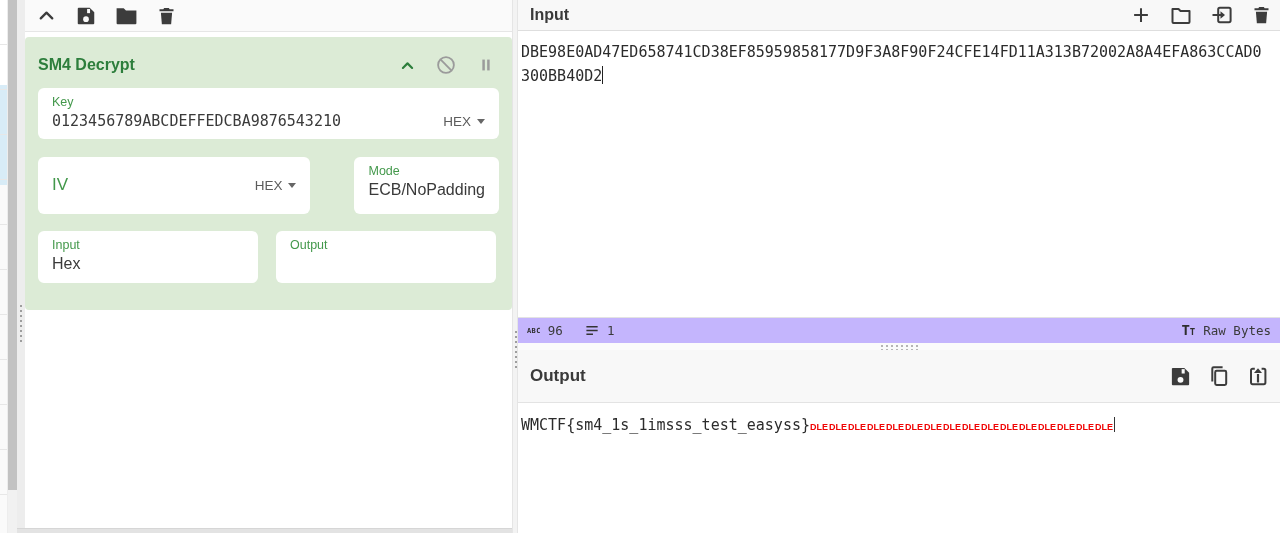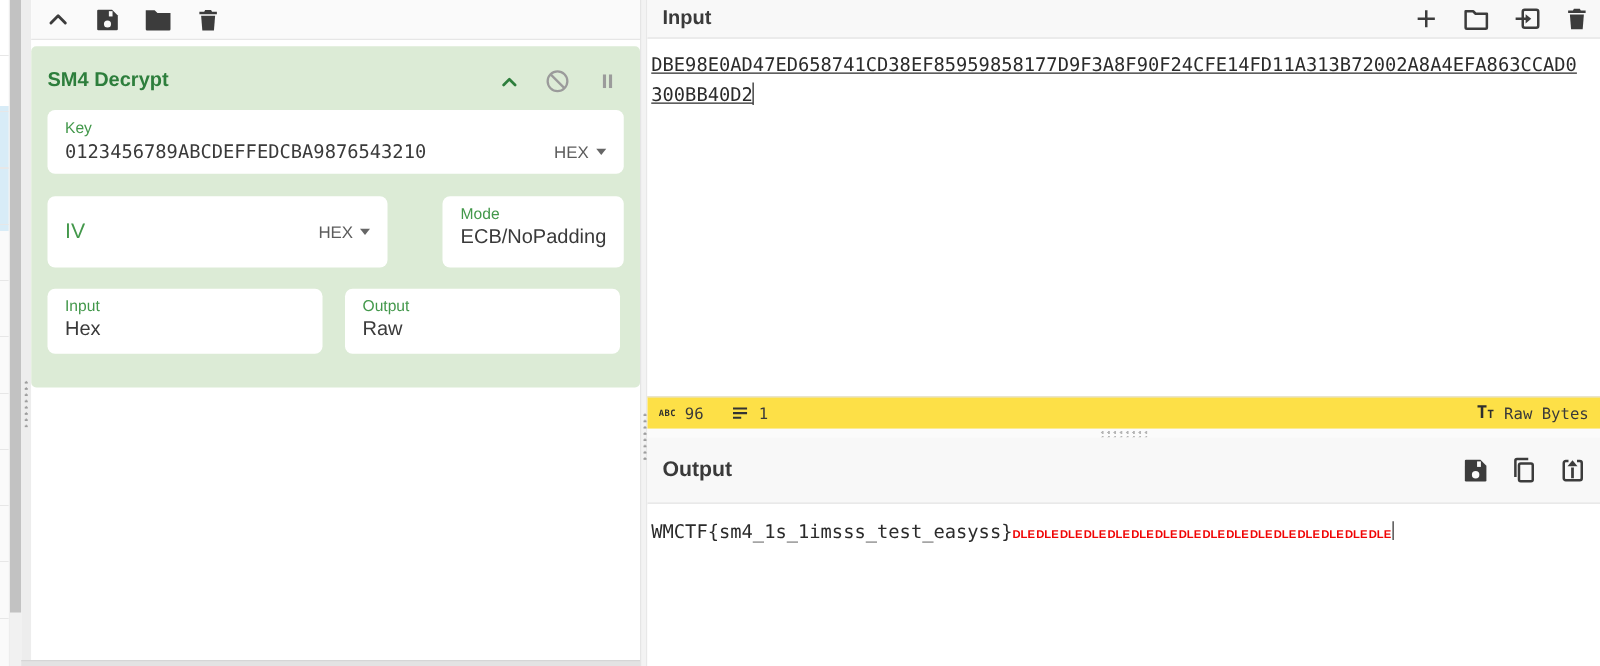--- a/index.html
+++ b/index.html
@@ -59,23 +59,23 @@
   
   #recipe-io-splitter{left:512px;top:0;width:6px;height:533px;background:#f3f3f3;
     border-left:1px solid #e5e5e5;border-right:1px solid #e5e5e5;box-sizing:border-box;}
 
   
   #io-col{left:518px;top:0;width:762px;height:533px;background:#fff;}
   .io-header{display:flex;align-items:center;height:31px;background:#f8f8f8;
     border-bottom:1px solid #dedede;padding:0 8px 0 12px;box-sizing:border-box;}
   #input-text{left:0;top:31px;width:762px;height:286px;background:#fff;
     padding:9px 0 0 3px;box-sizing:border-box;font-size:15px;line-height:24px;
-    color:#2b2b2b;white-space:pre;overflow:hidden;text-decoration:underline;}
+    color:#2b2b2b;white-space:pre;overflow:hidden;}
   .cursor{display:inline-block;width:1px;height:18px;background:#222;vertical-align:-3px;}
-  #input-status{left:0;top:317px;width:762px;height:26px;background:#fde047;
+  #input-status{left:0;top:317px;width:762px;height:26px;background:#c4b5fd;
     border-top:1px solid #e3e3e3;display:flex;align-items:center;
     padding:0 9px;box-sizing:border-box;
     font-family:"DejaVu Sans Mono","Liberation Mono",monospace;font-size:12.5px;color:#3a3a3a;}
   .status-left{display:flex;align-items:center;gap:7px;flex:1;}
   .status-right{display:flex;align-items:center;gap:8px;}
   .abc-icon{font-size:7px;font-weight:700;letter-spacing:.4px;color:#2e2e2e;}
   .tt-icon{display:inline-block;font-size:9px;font-weight:700;color:#2e2e2e;line-height:14px;}
   .tt-icon::first-letter{font-size:14px;}
   #io-splitter{left:0;top:343px;width:762px;height:7px;background:#fbfbfb;
     display:flex;align-items:center;justify-content:center;}
@@ -183,21 +183,20 @@
       </div>
     </div>
 
     <div class="io-row">
       <div class="field-box io-box">
         <div class="field-label">Input</div>
         <div class="field-value">Hex</div>
       </div>
       <div class="field-box io-box">
         <div class="field-label">Output</div>
-        <div class="field-value">Raw</div>
       </div>
     </div>
   </div>
 </div>
 <div class="abs" id="bake-strip"></div>
 
 <div class="abs" id="recipe-io-splitter">
   <div class="v-dots abs" style="left:1px;top:330px;"></div>
 </div>
 

